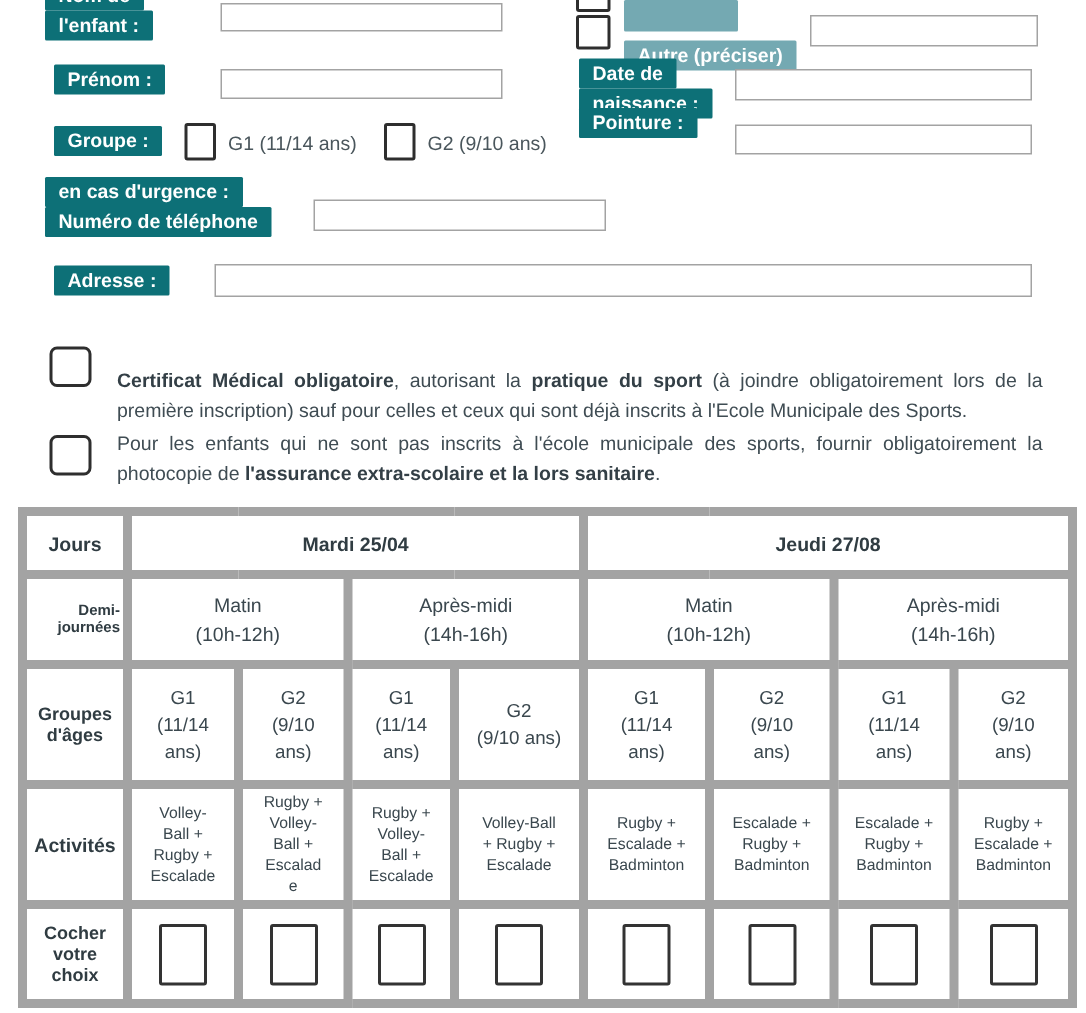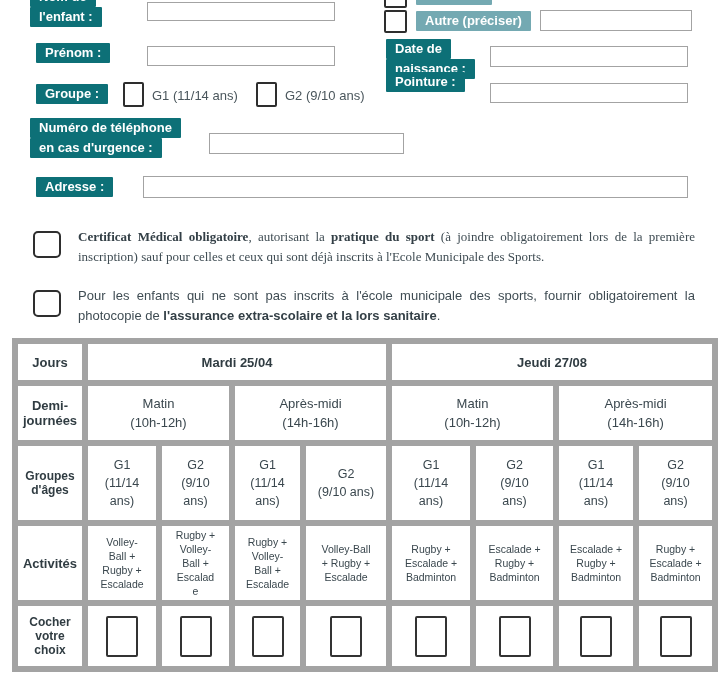--- a/index.html
+++ b/index.html
@@ -1,36 +1,36 @@
 <!DOCTYPE html>
 <html><head>
 <meta charset="utf-8">
 <style>
   html,body{margin:0;padding:0;background:#fff;}
   .page{position:relative;width:724px;height:675px;background:#ffffff;overflow:hidden;
         font-family:"Liberation Sans", sans-serif;color:#3c4951;}
   .abs{position:absolute;}
   .chip{display:block;background:#0d7077;color:#ffffff;font-weight:700;font-size:13px;
         line-height:14px;padding:3px 9px;width:max-content;border-radius:1px;}
-  .chip.light{background:#74a9b2;}
+  .chip.light{background:#74a9b2;margin-top:16px;}
   .field{position:absolute;border:1px solid #a3a3a3;background:#fff;box-sizing:border-box;
          font-family:"Liberation Sans", sans-serif;font-size:12px;color:#3c4951;padding:0 4px;outline:none;}
   .cb{position:absolute;border:2px solid #2e2e2e;background:#fff;box-sizing:border-box;border-radius:2px;}
   .note-cb{width:28px;height:27px;border-width:2.5px;border-radius:5px;}
   .opt{position:absolute;font-size:13px;color:#4a565c;white-space:nowrap;}
   .note{position:absolute;width:617px;font-size:13px;line-height:19.5px;color:#3f4c53;text-align:justify;}
   .note .b{font-weight:700;color:#333f46;}
   .sched{position:absolute;border-collapse:collapse;table-layout:fixed;width:700px;background:#fff;}
   .sched td,.sched th{border:6px solid #a3a3a3;text-align:center;vertical-align:middle;
         padding:2px;font-weight:400;color:#3a474e;overflow:hidden;}
   .sched th{font-weight:700;color:#303c42;}
   .pre{white-space:pre-line;}
   .r-jours{height:42px;}  .r-jours th{font-size:13px;}
   .day{font-weight:700 !important;color:#303c42 !important;font-size:13px;}
-  .r-demi{height:60px;}   .r-demi th{font-size:13px;}   .r-demi td{font-size:13px;line-height:19px;}
+  .r-demi{height:60px;}   .r-demi th{font-size:10px;text-align:right;}   .r-demi td{font-size:13px;line-height:19px;}
   .r-groupes{height:80px;}.r-groupes th{font-size:12px;}  .r-groupes td{font-size:12.5px;line-height:18px;}
   .r-activites{height:78px;}.r-activites th{font-size:13px;} .r-activites td{font-size:10.5px;line-height:14px;}
   .r-cocher{height:66px;} .r-cocher th{font-size:12px;line-height:14px;}
   .choice-cb{width:28px;height:37px;border:2px solid #333;border-radius:2px;margin:0 auto;background:#fff;}
 </style>
 </head>
 <body>
 
 <div class="page">
 
@@ -59,30 +59,30 @@
   <div class="chip abs" style="left:36px;top:84px;">Groupe :</div>
   <div class="cb" style="left:123px;top:82px;width:21px;height:25px;"></div>
   <div class="opt" style="left:152px;top:88px;">G1 (11/14 ans)</div>
   <div class="cb" style="left:256px;top:82px;width:21px;height:25px;"></div>
   <div class="opt" style="left:285px;top:88px;">G2 (9/10 ans)</div>
 
   <div class="chip abs" style="left:386px;top:72px;">Pointure :</div>
   <input type="text" class="field" style="left: 490px; top: 83px; width: 198px; height: 20px;">
 
   <div class="abs" style="left:30px;top:118px;">
+    <div class="chip">en cas d'urgence  :</div>
     <div class="chip">Numéro de téléphone</div>
-    <div class="chip">en cas d'urgence  :</div>
   </div>
   <input type="text" class="field" style="left: 209px; top: 133px; width: 195px; height: 21px;">
 
   <div class="chip abs" style="left:36px;top:177px;">Adresse :</div>
   <input type="text" class="field" style="left: 143px; top: 176px; width: 545px; height: 22px;">
 
   <div class="cb note-cb" style="left:33px;top:231px;"></div>
-  <div class="note" style="left:78px;top:227px;font-family:Liberation Serif, serif;"><span class="b">Certificat Médical obligatoire</span><span>, autorisant la </span><span class="b">pratique du sport</span><span> (à joindre obligatoirement lors de la première inscription) sauf pour celles et ceux qui sont déjà inscrits à l'Ecole Municipale des Sports.</span></div>
+  <div class="note" style="left:78px;top:244px;"><span class="b">Certificat Médical obligatoire</span><span>, autorisant la </span><span class="b">pratique du sport</span><span> (à joindre obligatoirement lors de la première inscription) sauf pour celles et ceux qui sont déjà inscrits à l'Ecole Municipale des Sports.</span></div>
 
   <div class="cb note-cb" style="left:33px;top:290px;"></div>
   <div class="note" style="left:78px;top:286px;"><span>Pour les enfants qui ne sont pas inscrits à l'école municipale des sports, fournir obligatoirement la photocopie de </span><span class="b">l'assurance extra-scolaire et la lors sanitaire</span><span>.</span></div>
 
   <table class="sched" style="left:12px;top:338px;">
     <colgroup>
       <col style="width:70px">
         <col style="width:74px">
         <col style="width:73px">
         <col style="width:71px">

